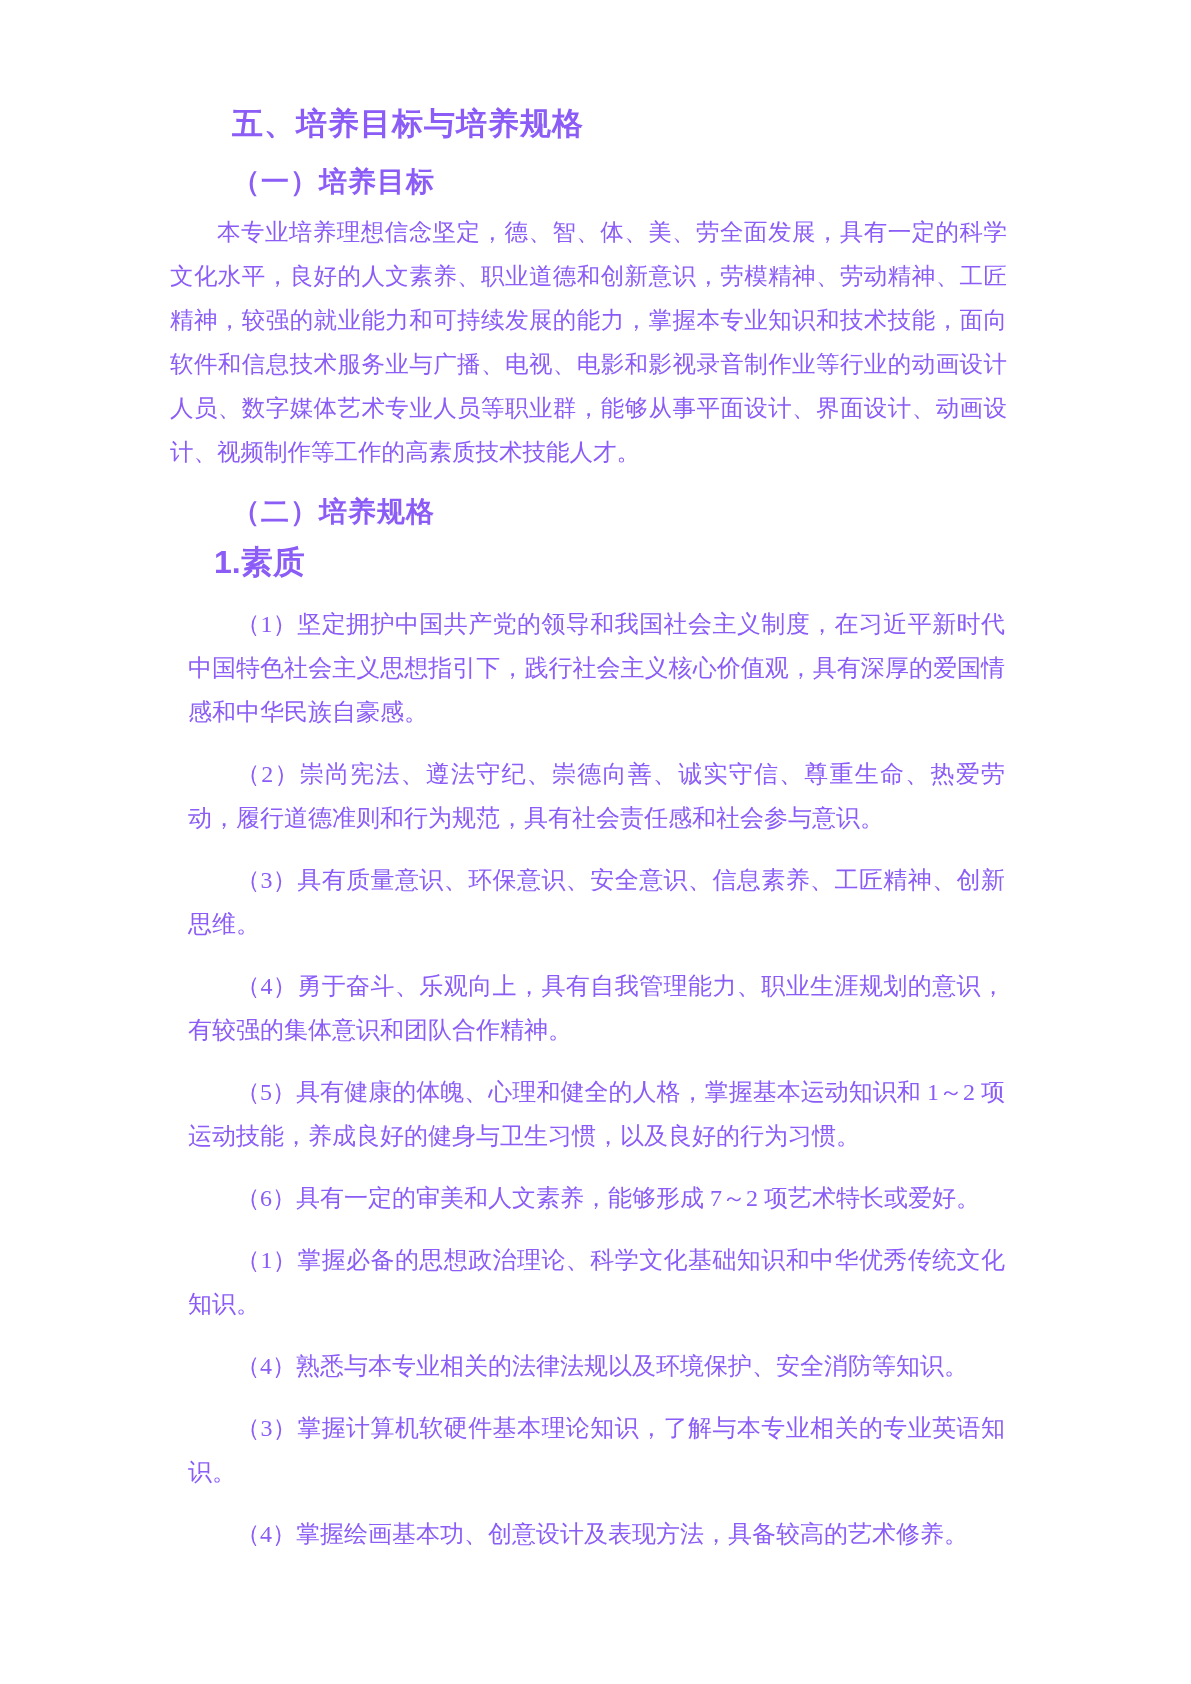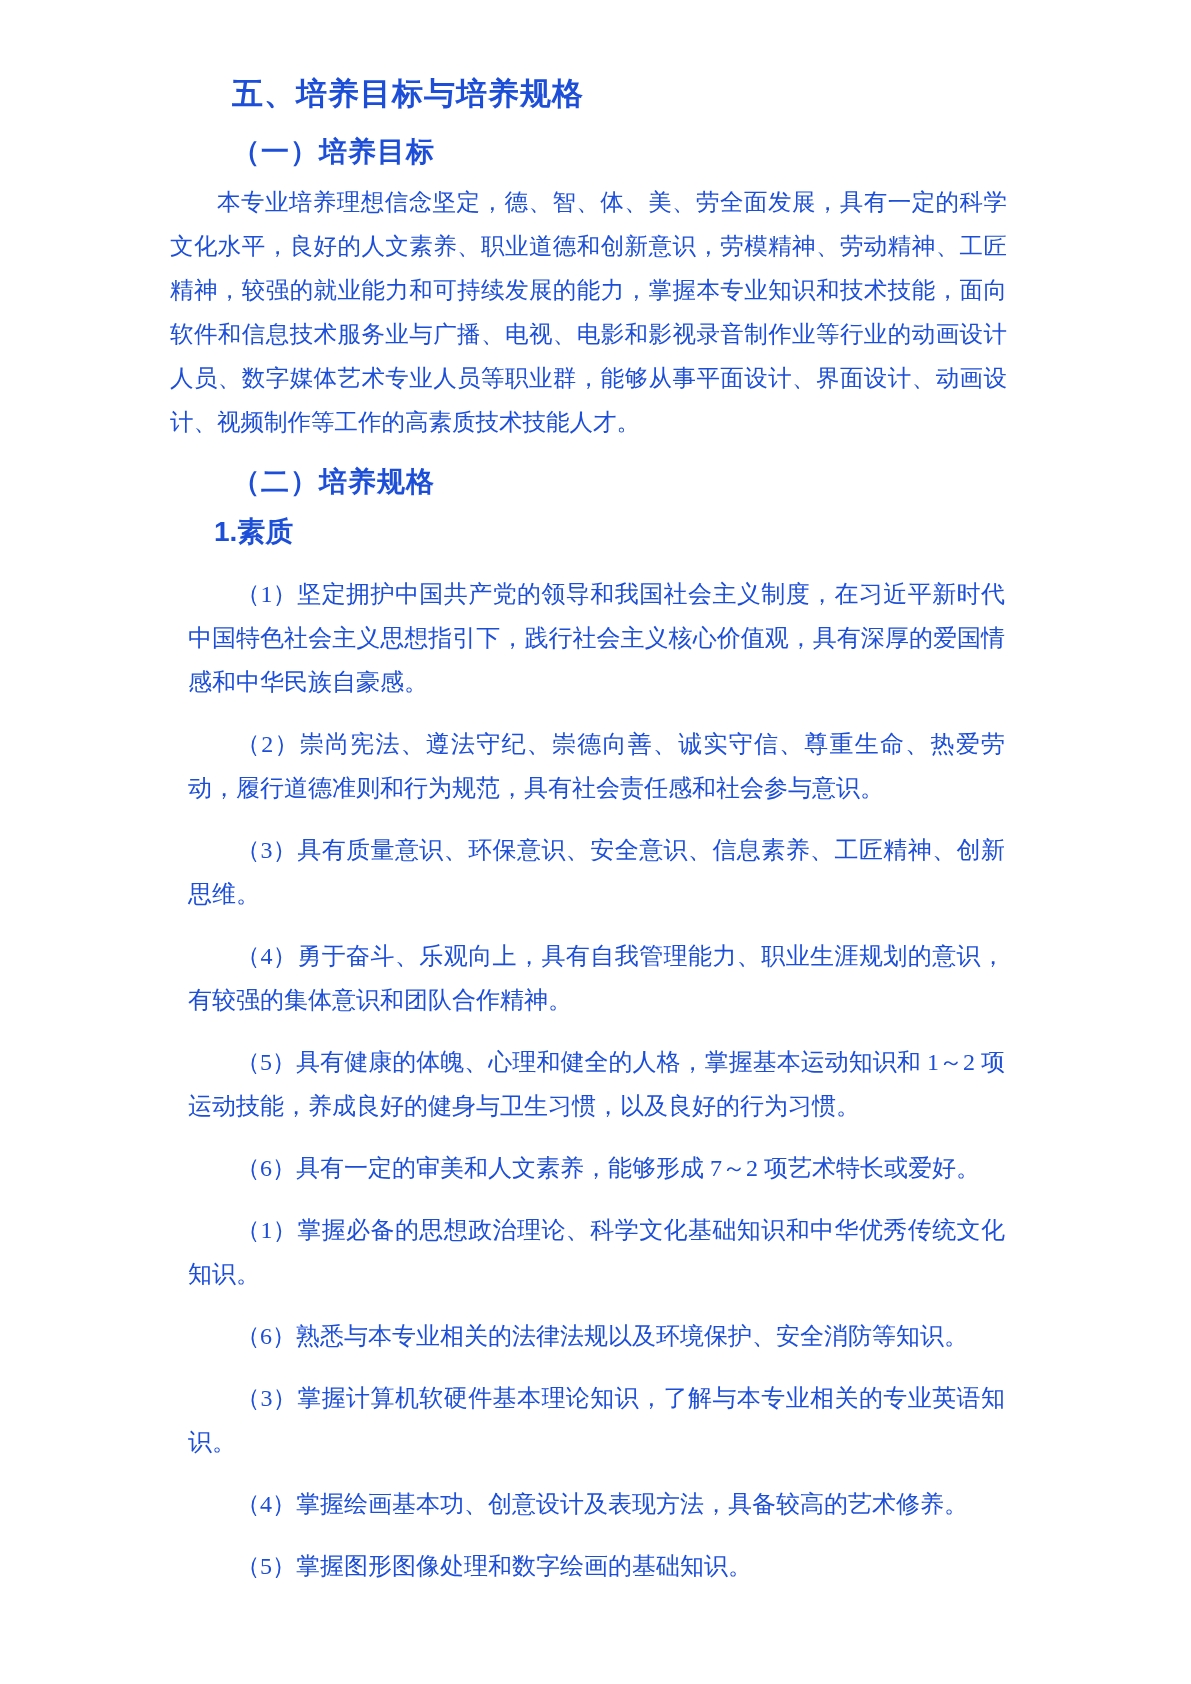--- a/index.html
+++ b/index.html
@@ -7,22 +7,22 @@
     padding: 0;
     background: #ffffff;
   }
   .page {
     position: relative;
     width: 1191px;
     height: 1684px;
     margin: 0 auto;
     background: #ffffff;
     box-sizing: border-box;
-    padding: 74px 168px 0 170px;
-    color: #1d4ed8;
+    padding: 104px 168px 0 170px;
+    color: #8b5cf6;
     overflow: hidden;
   }
   .doc-title {
     font-family: "Liberation Sans", "DejaVu Sans", sans-serif;
     font-weight: bold;
     font-size: 31px;
     line-height: 40px;
     margin: 0 0 0 62px;
     letter-spacing: 1px;
   }
@@ -30,21 +30,21 @@
     font-family: Liberation Mono, monospace;
     font-weight: bold;
     font-size: 28px;
     line-height: 36px;
     margin: 22px 0 8px 62px;
     letter-spacing: 1px;
   }
   .sub-label {
     font-family: "Liberation Sans", "DejaVu Sans", sans-serif;
     font-weight: bold;
-    font-size: 28px;
+    font-size: 32px;
     line-height: 44px;
     margin: 2px 0 0 44px;
   }
   .body-para {
     font-family: "Liberation Serif", "DejaVu Serif", serif;
     font-size: 23.5px;
     line-height: 44px;
     text-align: justify;
     text-indent: 2em;
     margin: 4px 16px 0 0;
@@ -75,18 +75,17 @@
 
   <p class="list-para">（1）坚定拥护中国共产党的领导和我国社会主义制度，在习近平新时代中国特色社会主义思想指引下，践行社会主义核心价值观，具有深厚的爱国情感和中华民族自豪感。</p>
   <p class="list-para">（2）崇尚宪法、遵法守纪、崇德向善、诚实守信、尊重生命、热爱劳动，履行道德准则和行为规范，具有社会责任感和社会参与意识。</p>
   <p class="list-para">（3）具有质量意识、环保意识、安全意识、信息素养、工匠精神、创新思维。</p>
   <p class="list-para">（4）勇于奋斗、乐观向上，具有自我管理能力、职业生涯规划的意识，有较强的集体意识和团队合作精神。</p>
   <p class="list-para">（5）具有健康的体魄、心理和健全的人格，掌握基本运动知识和 1～2 项运动技能，养成良好的健身与卫生习惯，以及良好的行为习惯。</p>
   <p class="list-para">（6）具有一定的审美和人文素养，能够形成 7～2 项艺术特长或爱好。</p>
 
 
   <p class="list-para">（1）掌握必备的思想政治理论、科学文化基础知识和中华优秀传统文化知识。</p>
-  <p class="list-para">（6）熟悉与本专业相关的法律法规以及环境保护、安全消防等知识。</p>
+  <p class="list-para">（4）熟悉与本专业相关的法律法规以及环境保护、安全消防等知识。</p>
   <p class="list-para">（3）掌握计算机软硬件基本理论知识，了解与本专业相关的专业英语知识。</p>
   <p class="list-para">（4）掌握绘画基本功、创意设计及表现方法，具备较高的艺术修养。</p>
-  <p class="list-para">（5）掌握图形图像处理和数字绘画的基础知识。</p>
 
 </div>
 
 </body></html>

